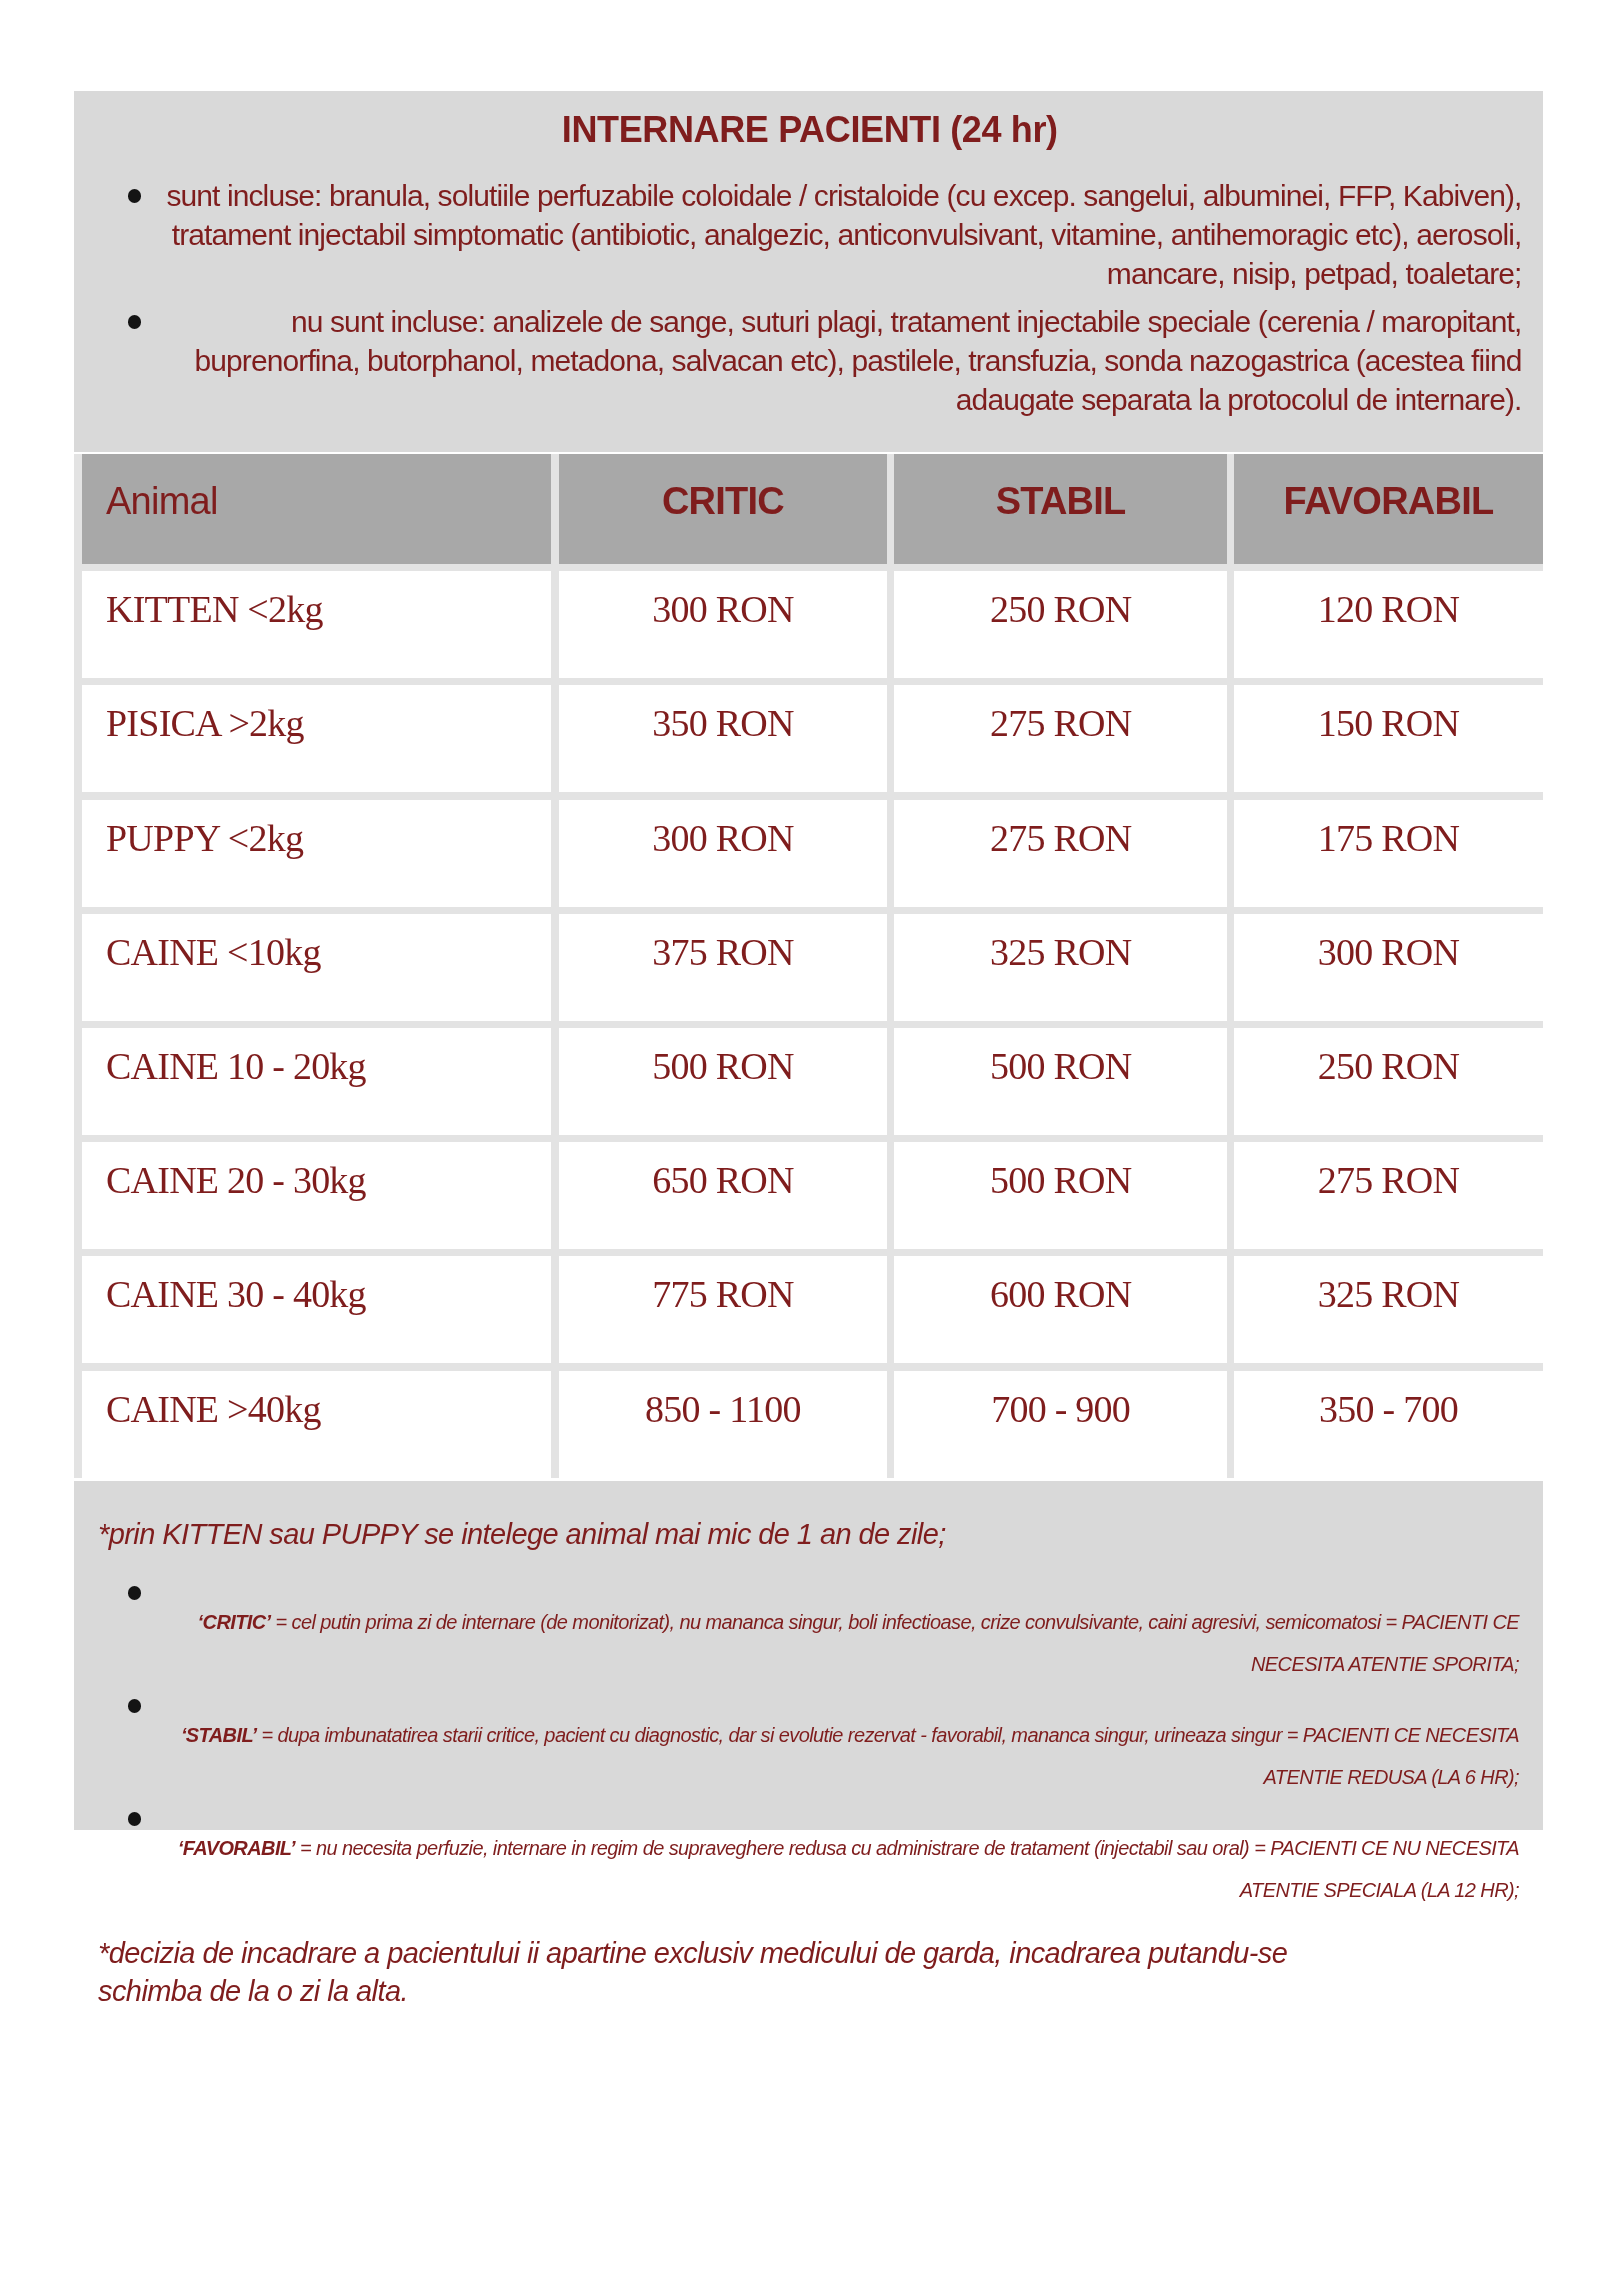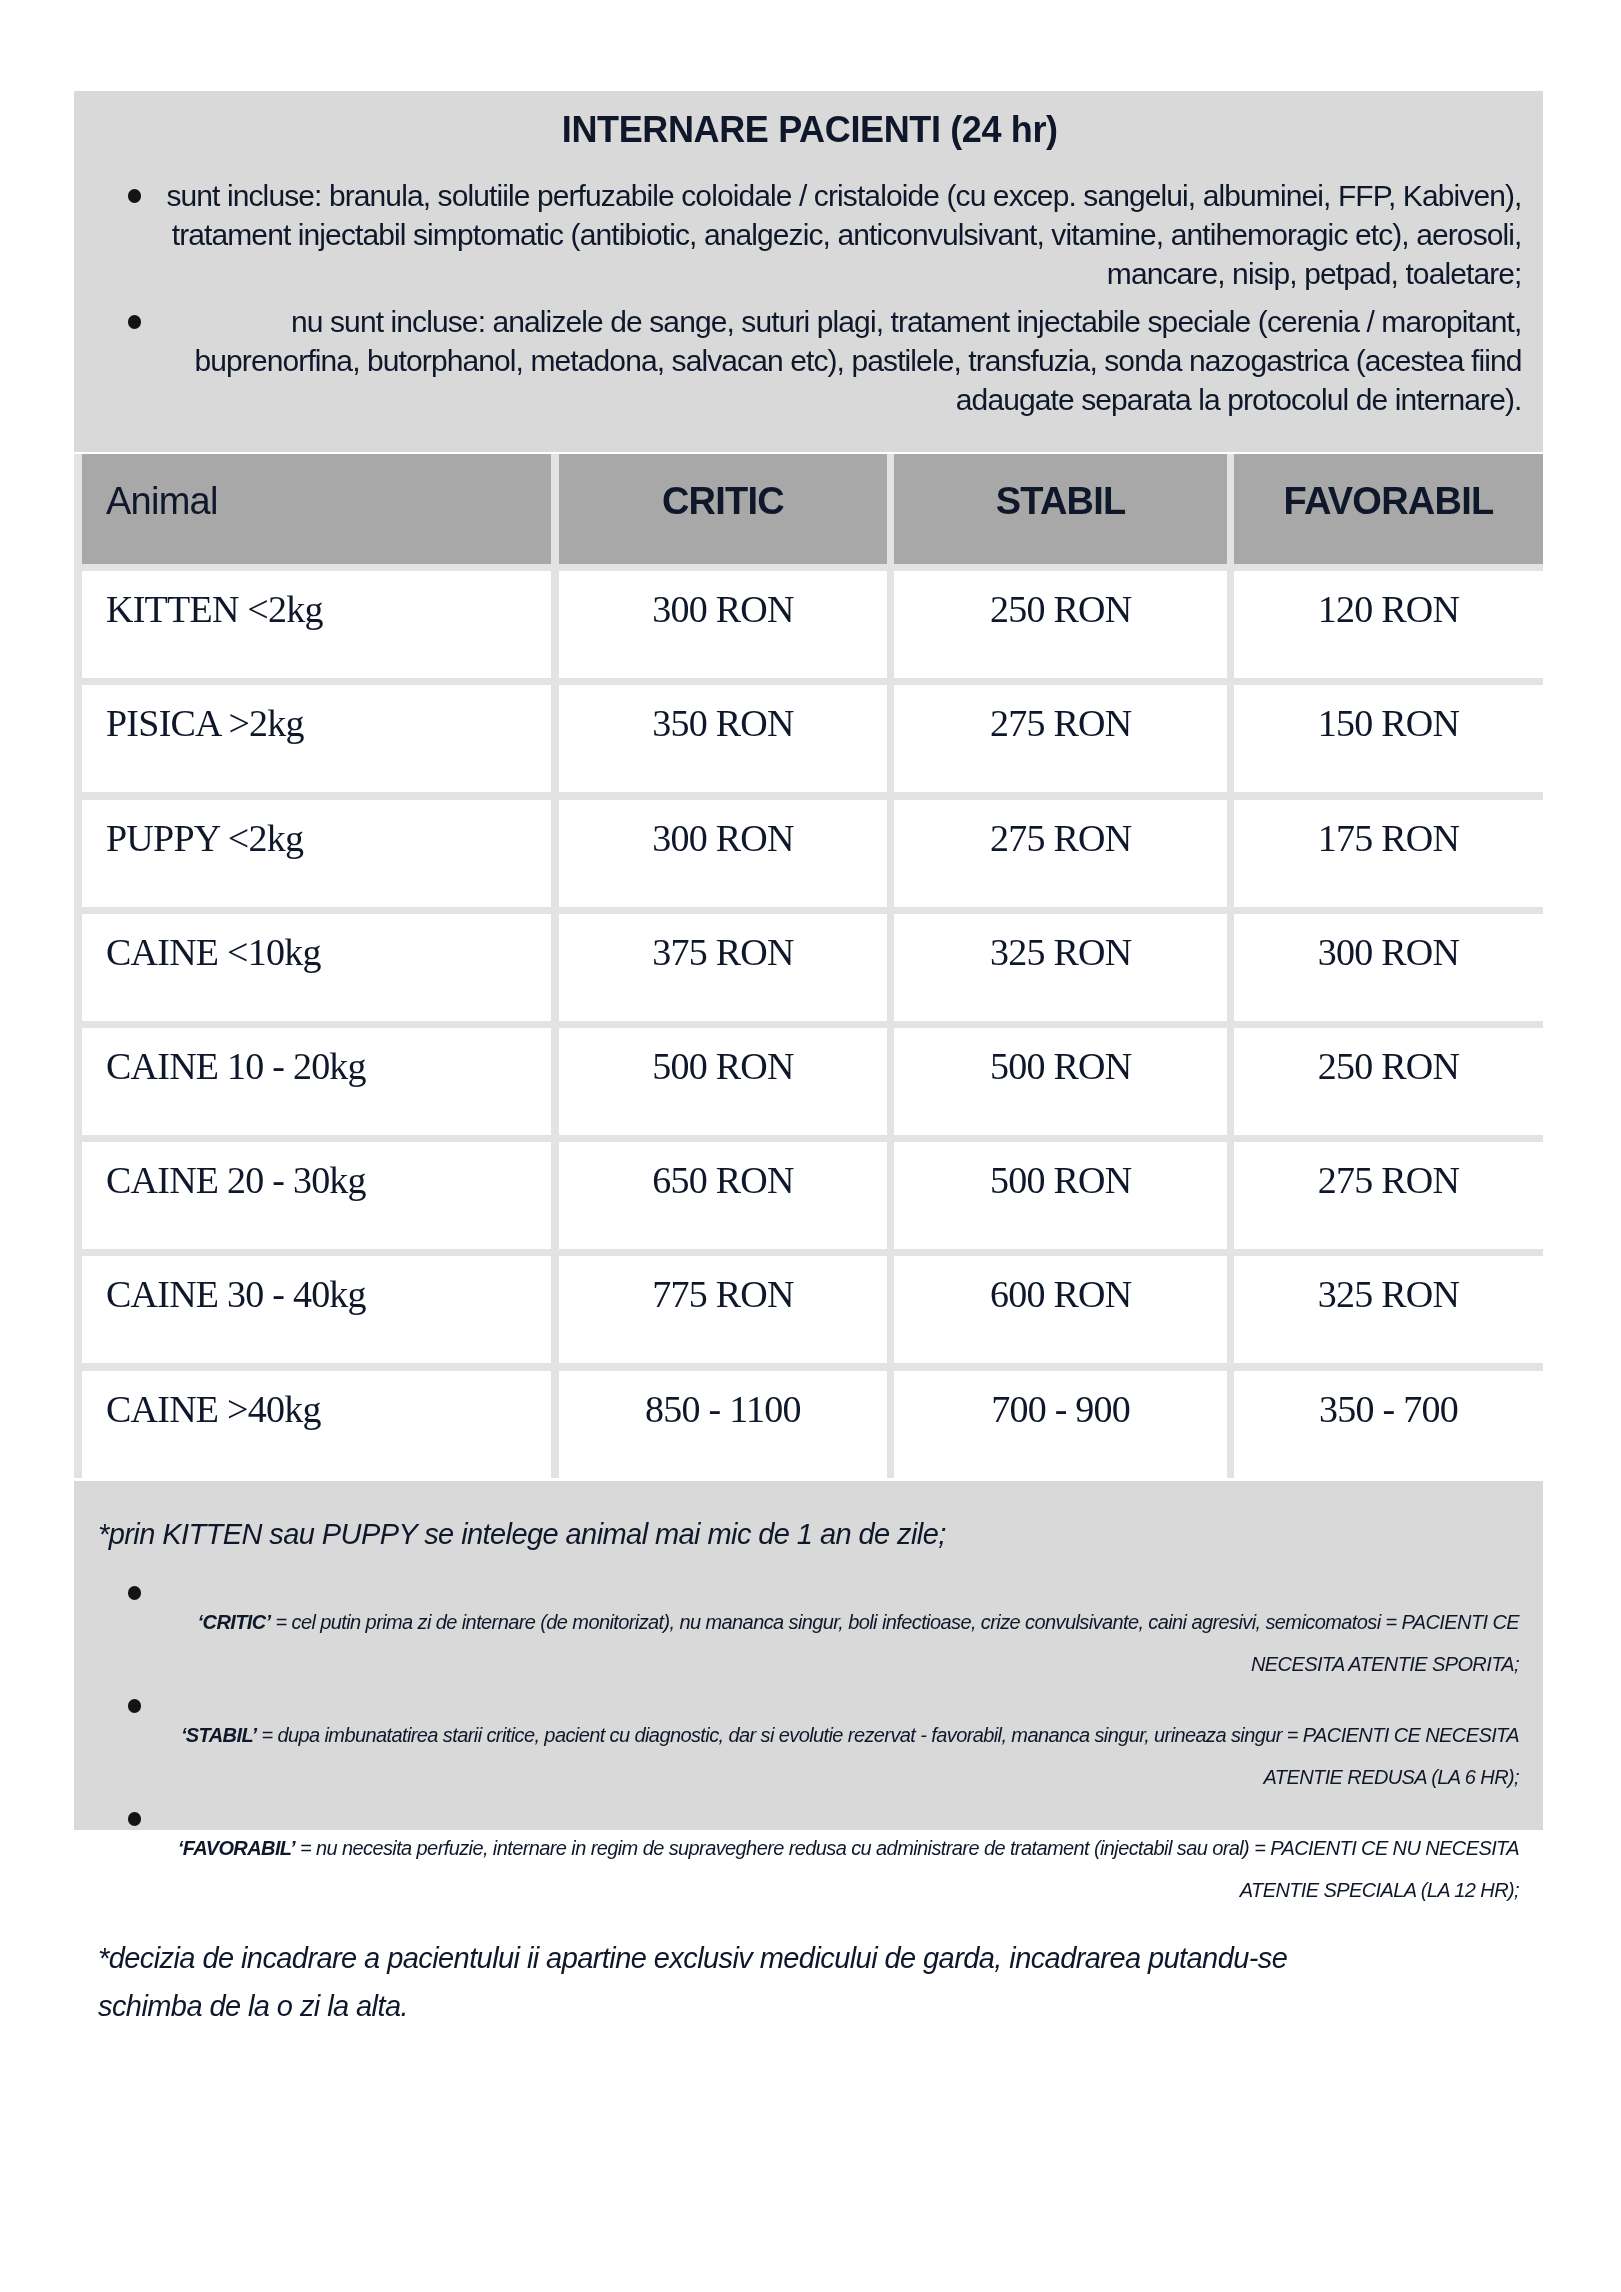--- a/index.html
+++ b/index.html
@@ -1,21 +1,21 @@
 <!DOCTYPE html>
 <html style="font-size:14.3px"><head>
 <meta charset="utf-8">
 <style>
   html,body { margin:0; padding:0; background:#ffffff; }
   .page {
     position:relative;
     width:1622px; height:2293px;
     background:#ffffff;
     font-family:"Liberation Sans","DejaVu Sans",sans-serif;
-    color:#0f172a;
+    color:#7f1d1d;
     overflow:hidden;
   }
   .panel { position:absolute; left:74px; width:1469px; background:#d9d9d9; box-sizing:border-box; }
 
   
   .intro-panel { top:91px; height:361px; padding:18px 21.5px 0 24px; }
   .title {
     margin:0; text-align:center;
     font-size:36px; font-weight:bold; letter-spacing:-0.01em;
   }
@@ -52,21 +52,21 @@
 
   
   .notes-panel { top:1481px; height:349px; padding:34px 24px 0 24px; font-style:italic; }
   .note-line {
     margin:0; font-size:29px; line-height:39px; letter-spacing:-0.02em;
   }
   .notes-list { margin-top:18px; padding-left:29.6px; }
   .notes-list .dot { margin-top:14.3px; margin-right:14.3px; }
   .notes-text { font-size:20px; line-height:42px; letter-spacing:-0.03em;margin-top:29px; }
   .notes-text .term { font-weight:bold; }
-  .decision-note { margin-top:23px; line-height:48px; white-space:pre-line; }
+  .decision-note { margin-top:23px; line-height:38px; white-space:pre-line; }
 </style>
 </head>
 <body>
 
 <div class="page">
 
   <section class="panel intro-panel">
     <h1 class="title">INTERNARE PACIENTI (24 hr)</h1>
     <ul class="bullet-list intro-list">
       <li class="bullet-item">

